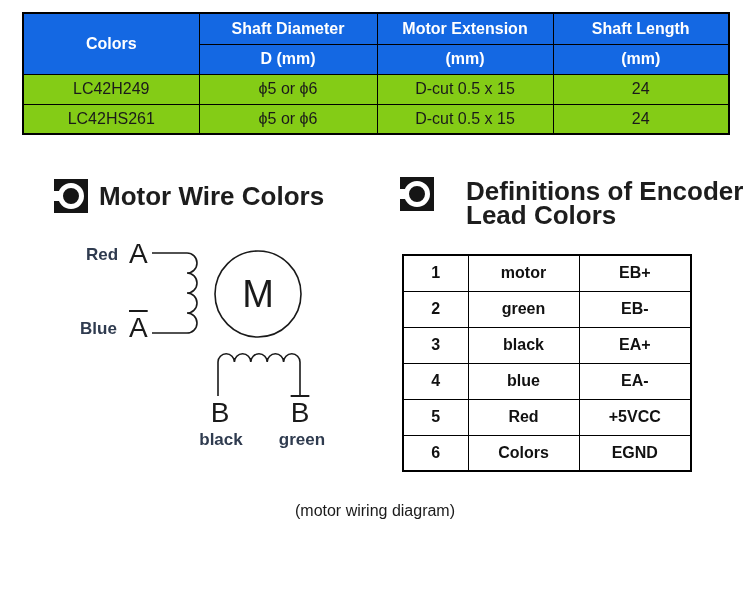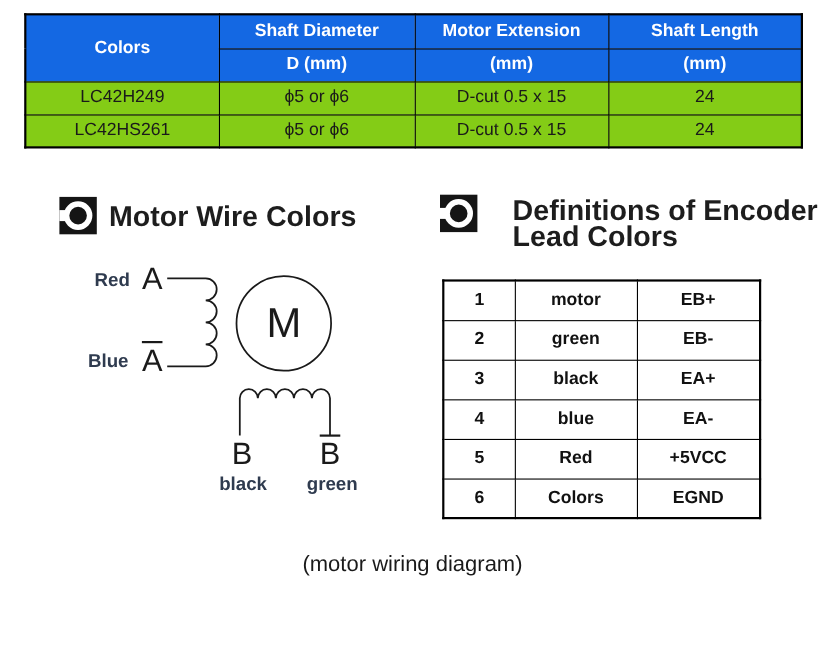--- a/index.html
+++ b/index.html
@@ -127,21 +127,21 @@
     color: #111;
     background: #fff;
   }
 
   
   #caption {
     position: absolute;
     left: 0; top: 502px;
     width: 750px;
     text-align: center;
-    font-size: 20px;
+    font-size: 16px;
     font-weight: 400;
     color: #1a1a1a;
   }
 </style>
 </head>
 <body>
 
 <div id="page">
 
   <table id="spec-table">

